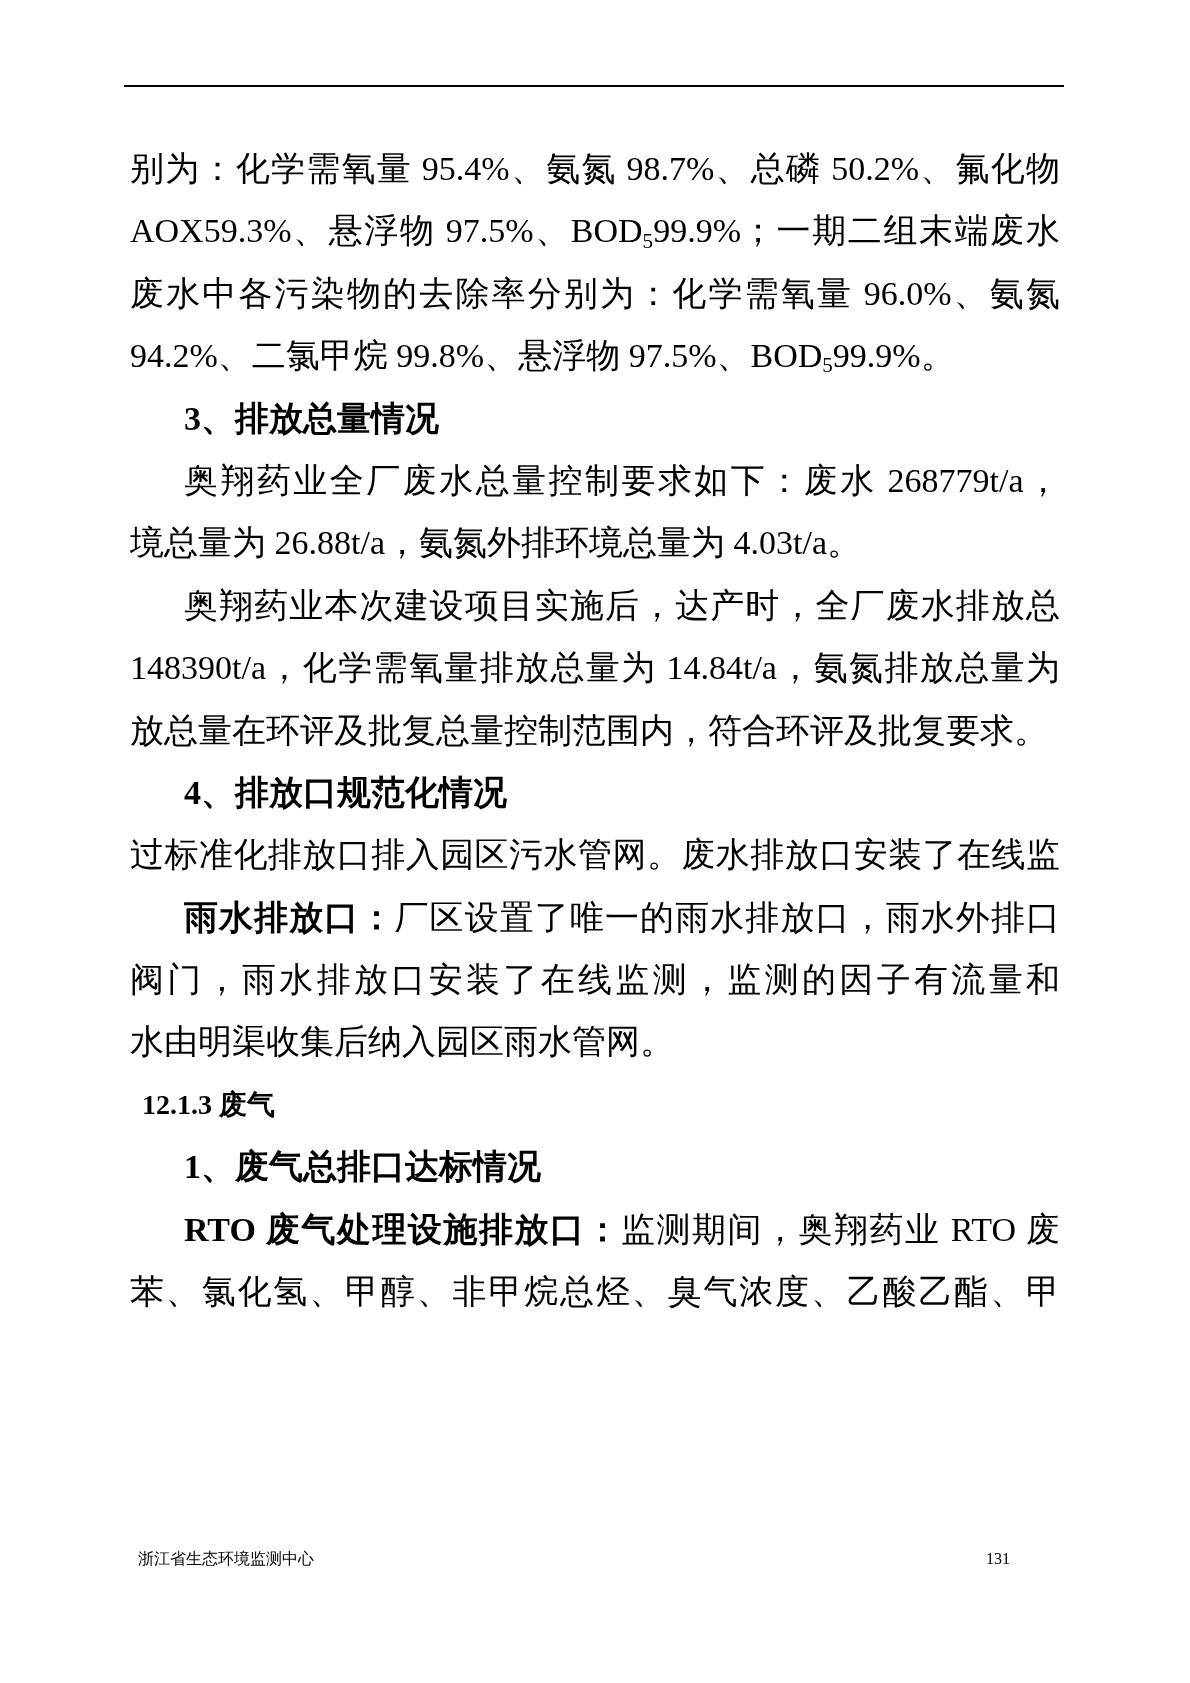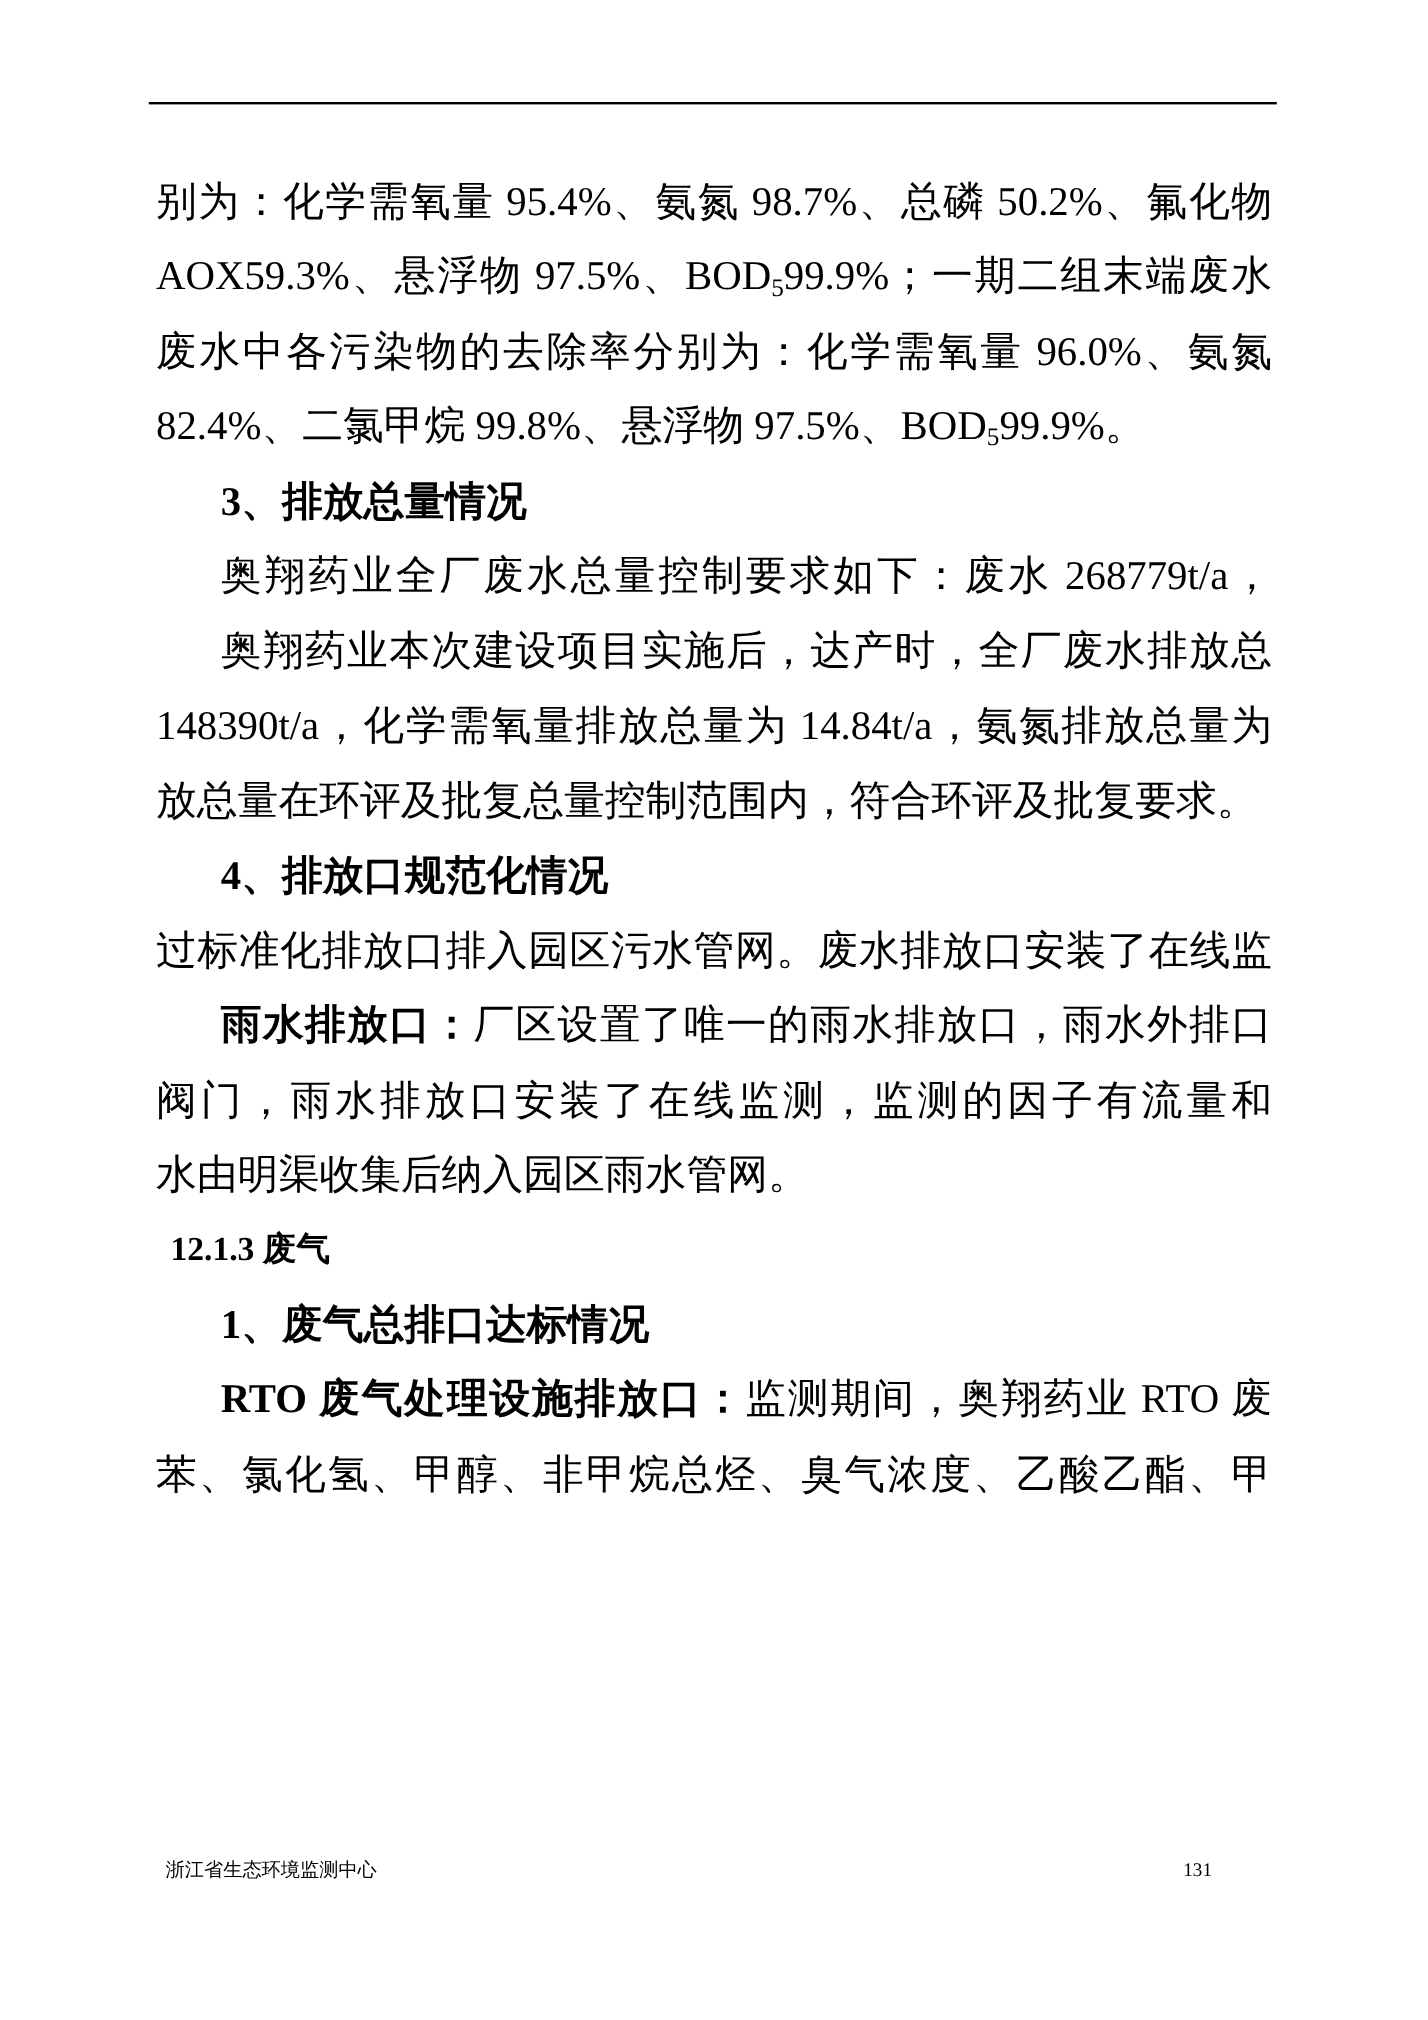--- a/index.html
+++ b/index.html
@@ -33,23 +33,24 @@
 
 <div class="page">
 
   <div class="header">
   </div>
 
   <div class="content" id="doc-lines">
       <div class="line body just"><span>别为：化学需氧量 95.4%、氨氮 98.7%、总磷 50.2%、氟化物 47.2%、</span></div>
       <div class="line body just"><span>AOX59.3%、悬浮物 97.5%、BOD</span><sub class="sub">5</sub><span>99.9%；一期二组末端废水处理设施对</span></div>
       <div class="line body just"><span>废水中各污染物的去除率分别为：化学需氧量 96.0%、氨氮 83.2%、甲苯</span></div>
-      <div class="line body"><span>82.4%、二氯甲烷 99.8%、悬浮物 97.5%、BOD</span><sub class="sub">5</sub><span>99.9%。</span></div>
+      <div class="line body"><span>94.2%、二氯甲烷 99.8%、悬浮物 97.5%、BOD</span><sub class="sub">5</sub><span>99.9%。</span></div>
       <div class="line heading ind"><span class="b">3、排放总量情况</span></div>
       <div class="line body just ind"><span>奥翔药业全厂废水总量控制要求如下：废水 268779t/a，COD</span><sub class="sub">Cr</sub><span>外排环</span></div>
+      <div class="line body"><span>境总量为 26.88t/a，氨氮外排环境总量为 4.03t/a。</span></div>
       <div class="line body just ind"><span>奥翔药业本次建设项目实施后，达产时，全厂废水排放总量为</span></div>
       <div class="line body just"><span>148390t/a，化学需氧量排放总量为 14.84t/a，氨氮排放总量为 2.23t/a，其排</span></div>
       <div class="line body"><span>放总量在环评及批复总量控制范围内，符合环评及批复要求。</span></div>
       <div class="line heading ind"><span class="b">4、排放口规范化情况</span></div>
       <div class="line body just"><span>过标准化排放口排入园区污水管网。废水排放口安装了在线监测监控系统，</span></div>
       <div class="line body just ind"><span class="b">雨水排放口：</span><span>厂区设置了唯一的雨水排放口，雨水外排口已设置应急</span></div>
       <div class="line body just"><span>阀门，雨水排放口安装了在线监测，监测的因子有流量和 COD</span><sub class="sub">Cr</sub><span>，厂区雨</span></div>
       <div class="line body"><span>水由明渠收集后纳入园区雨水管网。</span></div>
       <div class="line heading1"><span class="b">12.1.3 废气</span></div>
       <div class="line heading ind"><span class="b">1、废气总排口达标情况</span></div>

